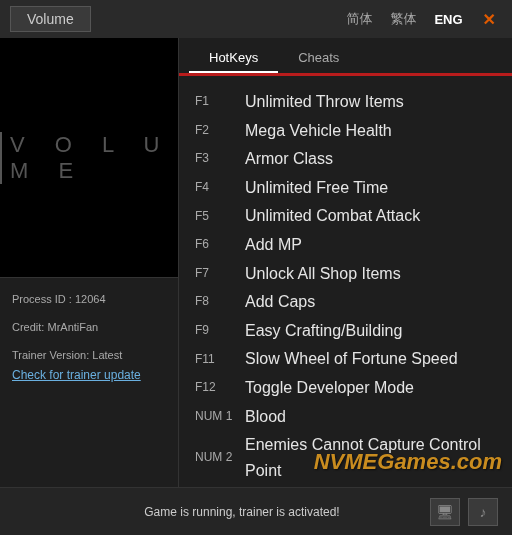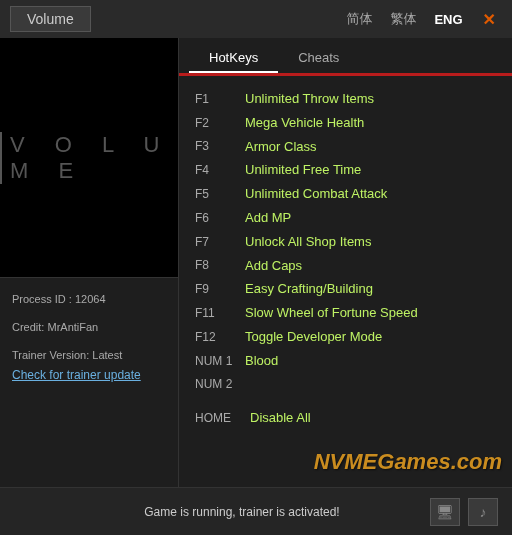--- a/index.html
+++ b/index.html
@@ -142,22 +142,22 @@
       font-size: 12px;
       color: #ccc;
       line-height: 1.6;
     }
     .hotkey-key {
       color: #aaa;
       min-width: 50px;
       font-size: 12px;
     }
     .hotkey-desc {
-      color: #bef264;
-      font-size: 13px;
+      color: #e5e5e5;
+      font-size: 16px;
     }
     .hotkey-section-gap {
       height: 8px;
     }
 
     
     .watermark {
       position: absolute;
       bottom: 60px;
       right: 10px;
@@ -297,20 +297,21 @@
       <div class="hotkey-row">
         <span class="hotkey-key">F12</span>
         <span class="hotkey-desc">Toggle Developer Mode</span>
       </div>
       <div class="hotkey-row">
         <span class="hotkey-key">NUM 1</span>
         <span class="hotkey-desc">Blood</span>
       </div>
       <div class="hotkey-row">
         <span class="hotkey-key">NUM 2</span>
+        <span class="hotkey-desc">Enemies Cannot Capture Control Point</span>
       </div>
       <div class="hotkey-section-gap"></div>
       <div class="hotkey-row">
         <span class="hotkey-key" style="min-width:55px;">HOME</span>
         <span class="hotkey-desc">Disable All</span>
       </div>
     </div>
   </div>
 </div>
 

